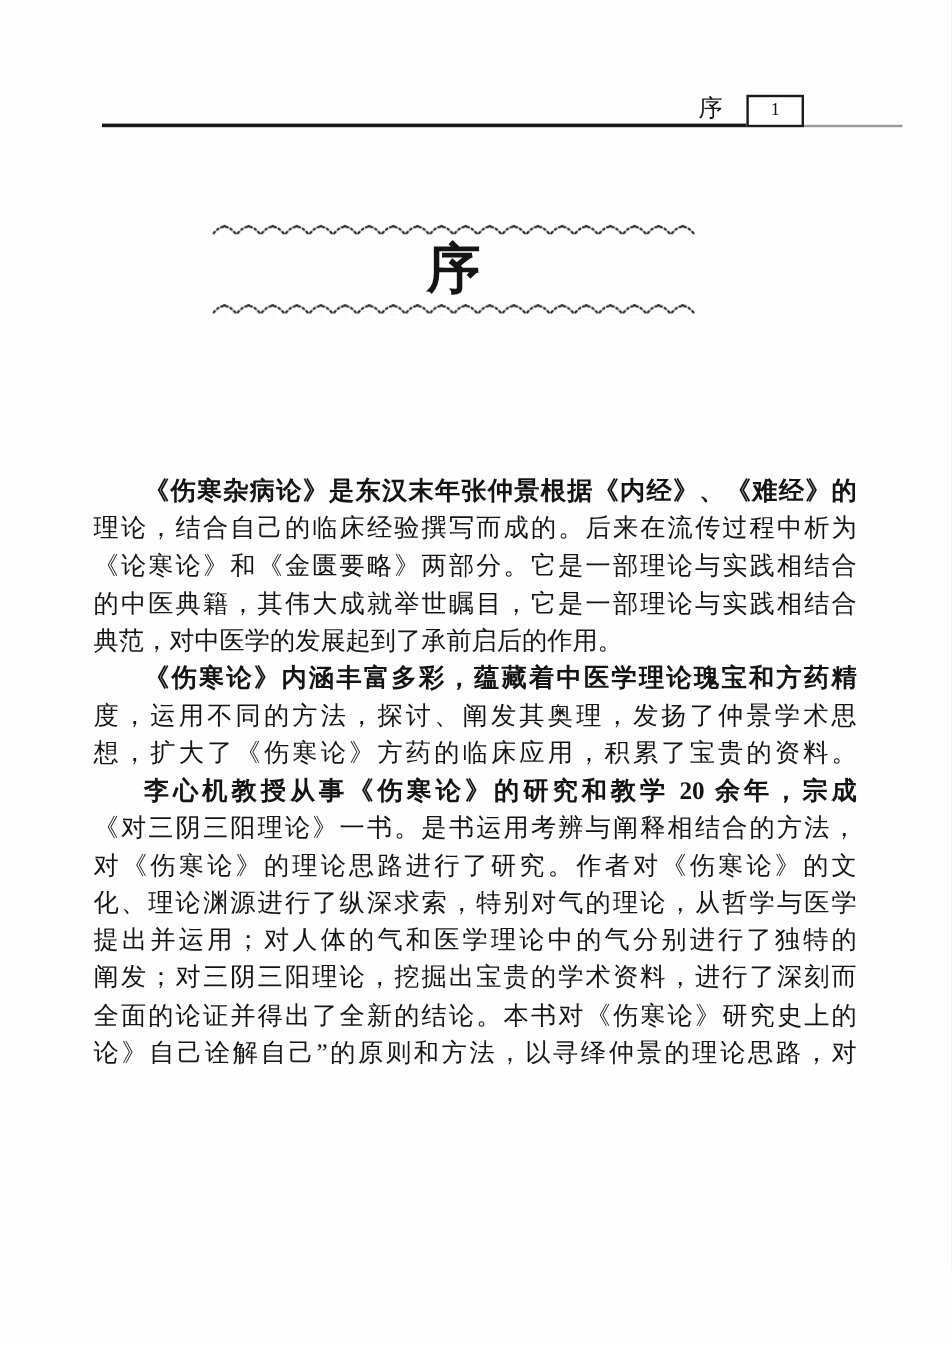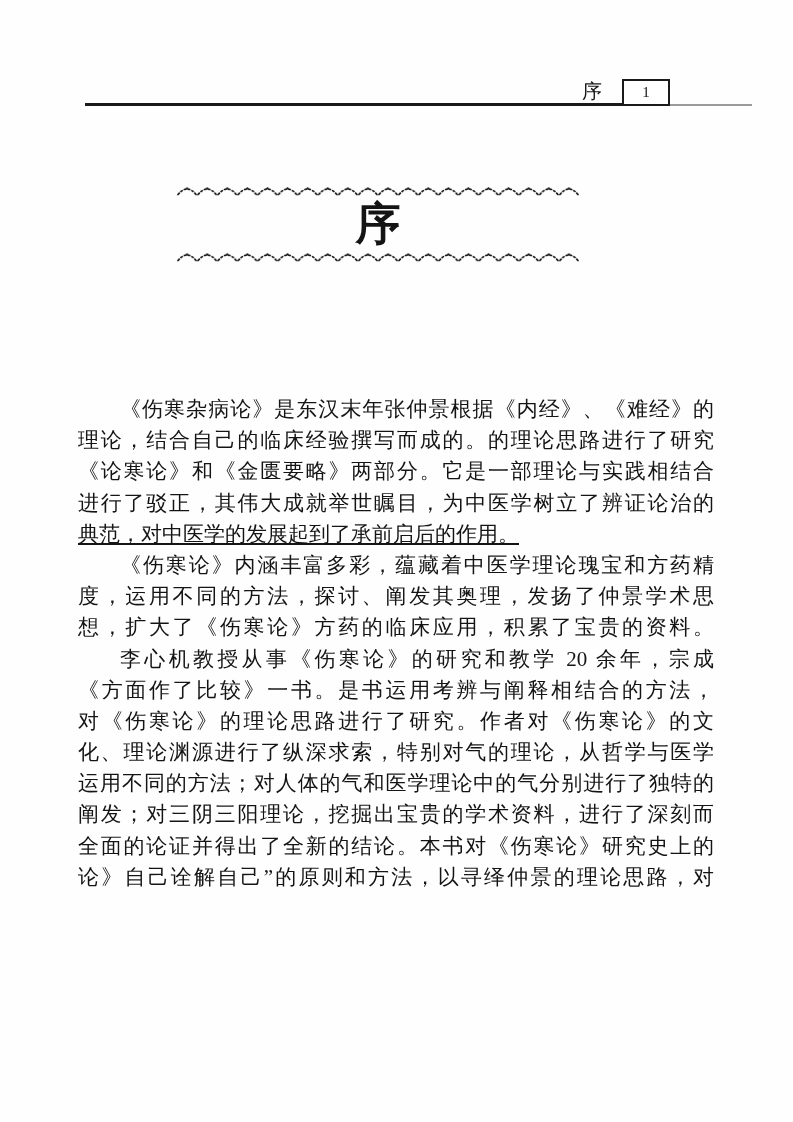--- a/index.html
+++ b/index.html
@@ -70,22 +70,22 @@
   .paragraph { margin: 0; padding: 0; }
   .line {
     height: 31.2px;
     line-height: 31.2px;
     font-size: 21px;
     text-align: justify;
     text-align-last: justify;
     white-space: nowrap;
     overflow: visible;
   }
-  .line.indent { text-indent: 2em; }
-  .line.short { text-align: left; text-align-last: left; white-space: normal; text-decoration: underline; }
+  .line.indent { text-indent: 2em; font-weight: bold; }
+  .line.short { text-align: left; text-align-last: left; white-space: normal; }
 </style>
 </head>
 <body>
 
 <div class="page">
 
   <div class="header-section-label">序</div>
   <div class="header-rule"></div>
   <div class="header-rule-light"></div>
   <div class="page-number-box">
@@ -110,35 +110,35 @@
           <circle cx="10" cy="1.4" r="1.1" fill="#1a1a1a"></circle>
         </pattern>
       </defs>
       <rect width="400" height="9" fill="url(#orn2)"></rect>
     </svg>
   </div>
 
   <div class="body-text">
       <div class="paragraph">
         <div class="line indent">《伤寒杂病论》是东汉末年张仲景根据《内经》、《难经》的</div>
-        <div class="line">理论，结合自己的临床经验撰写而成的。的理论思路进行了研究</div>
+        <div class="line">理论，结合自己的临床经验撰写而成的。后来在流传过程中析为</div>
         <div class="line">《论寒论》和《金匮要略》两部分。它是一部理论与实践相结合</div>
-        <div class="line">进行了驳正，其伟大成就举世瞩目，为中医学树立了辨证论治的</div>
+        <div class="line">的中医典籍，其伟大成就举世瞩目，它是一部理论与实践相结合</div>
         <div class="line short">典范，对中医学的发展起到了承前启后的作用。</div>
       </div>
       <div class="paragraph">
         <div class="line indent">《伤寒论》内涵丰富多彩，蕴藏着中医学理论瑰宝和方药精</div>
         <div class="line">度，运用不同的方法，探讨、阐发其奥理，发扬了仲景学术思</div>
         <div class="line">想，扩大了《伤寒论》方药的临床应用，积累了宝贵的资料。</div>
       </div>
       <div class="paragraph">
         <div class="line indent">李心机教授从事《伤寒论》的研究和教学 20 余年，宗成</div>
-        <div class="line">《方面作了比较》一书。是书运用考辨与阐释相结合的方法，</div>
+        <div class="line">《对三阴三阳理论》一书。是书运用考辨与阐释相结合的方法，</div>
         <div class="line">对《伤寒论》的理论思路进行了研究。作者对《伤寒论》的文</div>
         <div class="line">化、理论渊源进行了纵深求索，特别对气的理论，从哲学与医学</div>
-        <div class="line">运用不同的方法；对人体的气和医学理论中的气分别进行了独特的</div>
+        <div class="line">提出并运用；对人体的气和医学理论中的气分别进行了独特的</div>
         <div class="line">阐发；对三阴三阳理论，挖掘出宝贵的学术资料，进行了深刻而</div>
         <div class="line">全面的论证并得出了全新的结论。本书对《伤寒论》研究史上的</div>
         <div class="line">论》自己诠解自己”的原则和方法，以寻绎仲景的理论思路，对</div>
       </div>
     </div>
 
 </div>
 
 </body></html>

